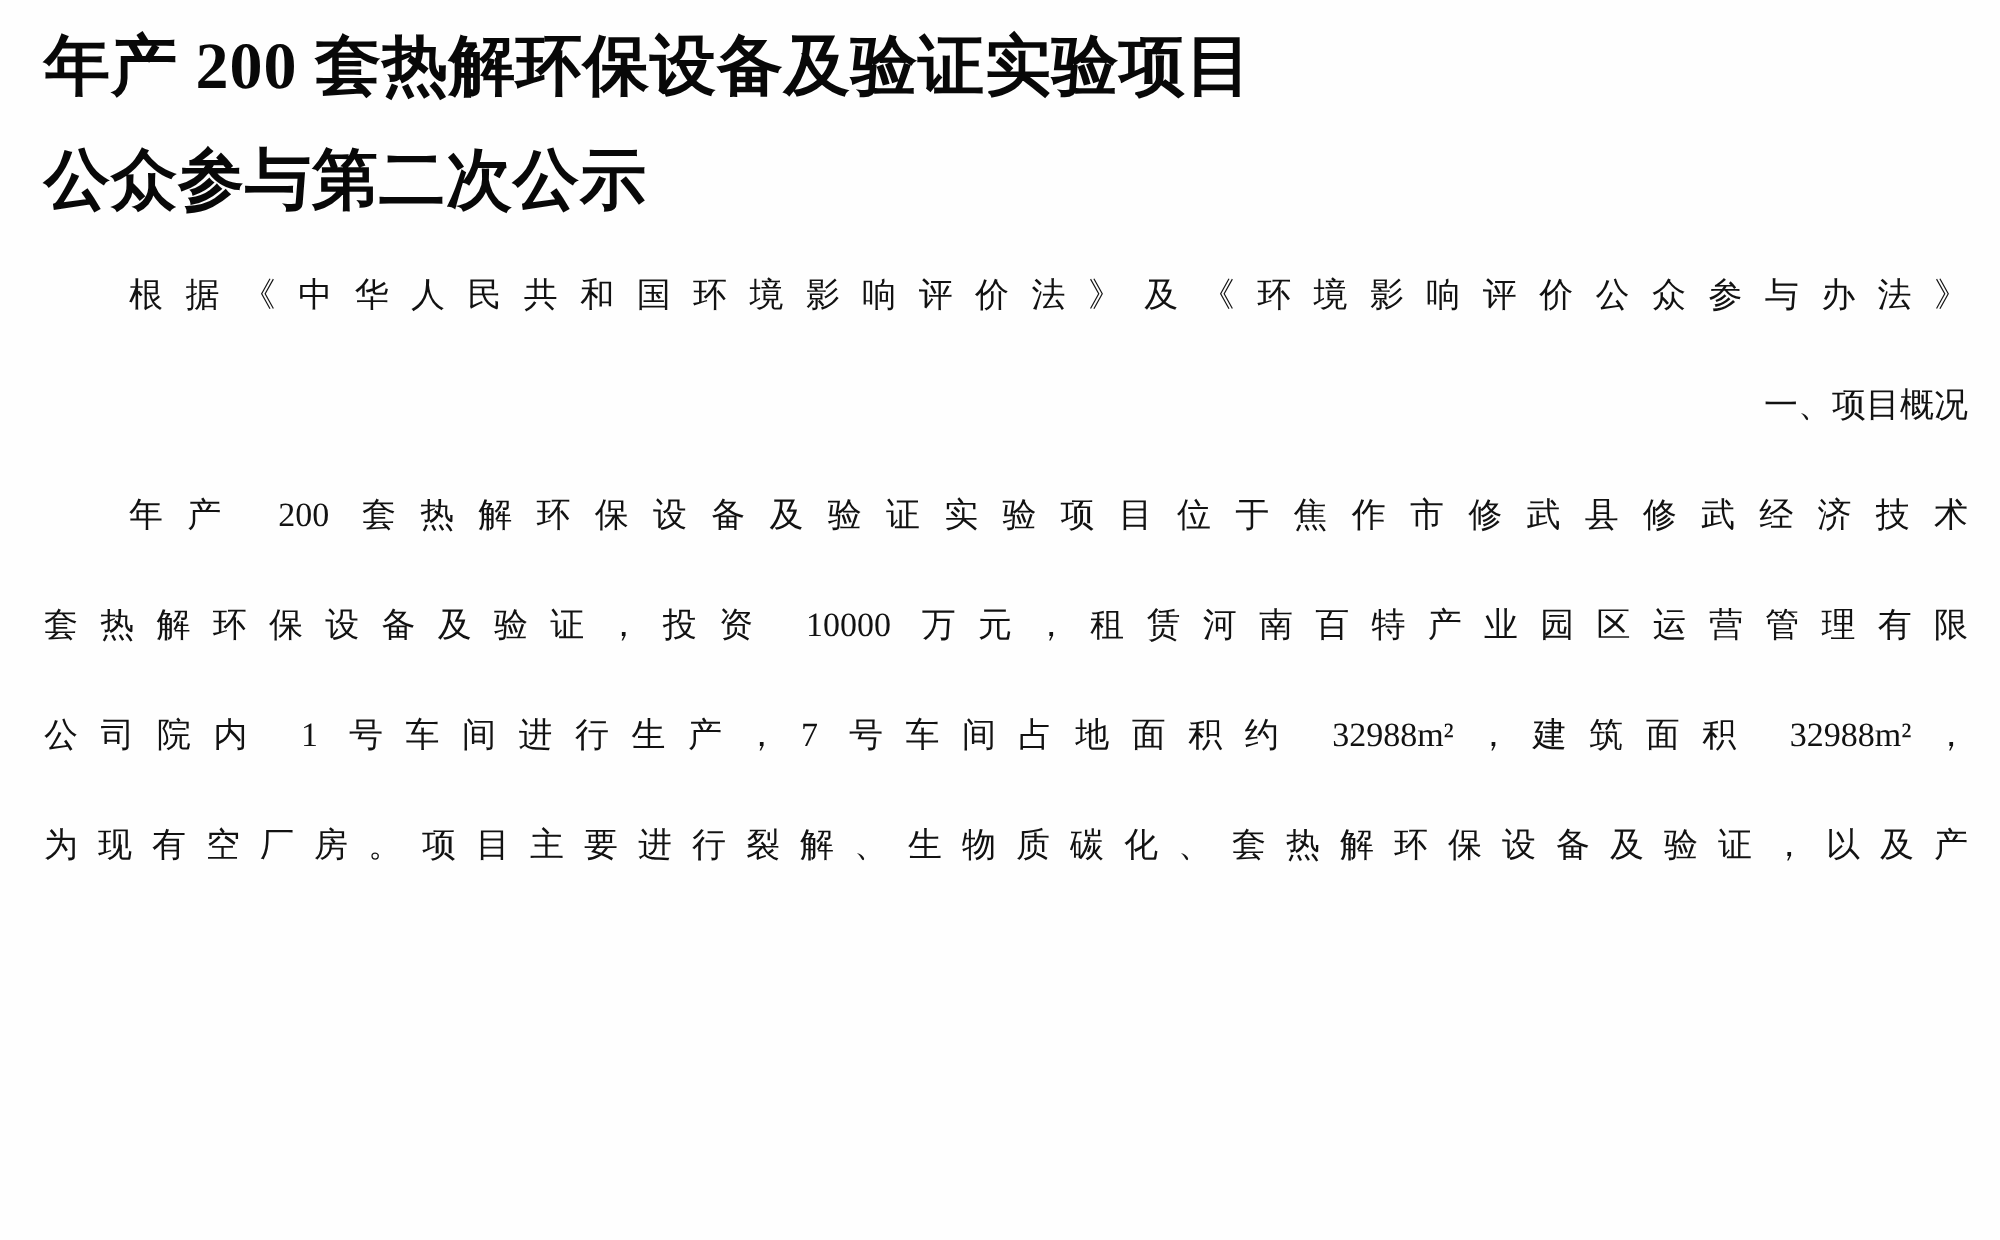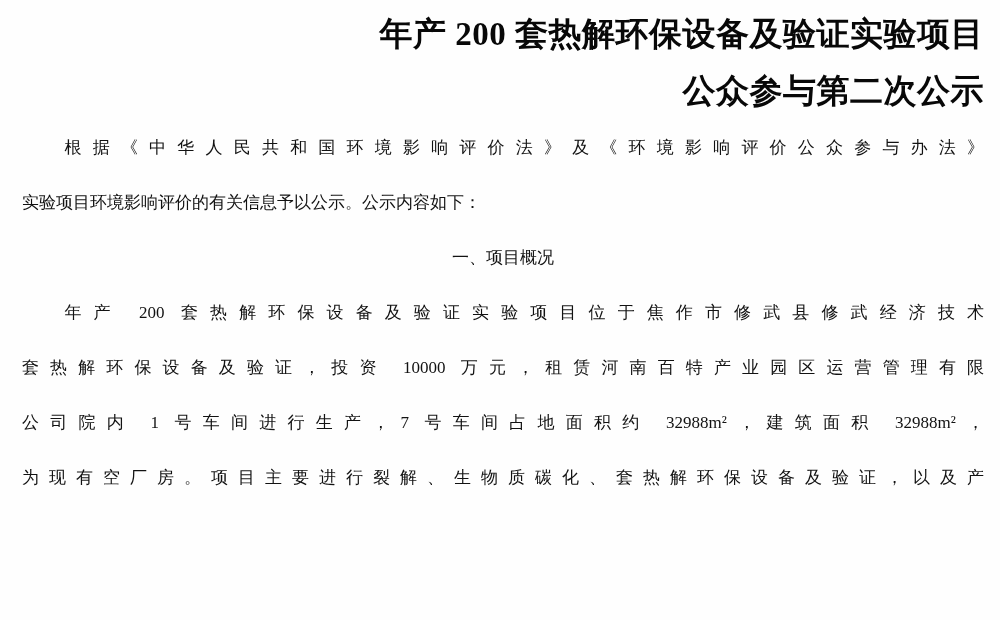--- a/index.html
+++ b/index.html
@@ -12,21 +12,21 @@
     width: 1000px;
     height: 620px;
     box-sizing: border-box;
     background: #fefefe;
     padding: 6px 16px 0 22px;
     overflow: hidden;
     font-family: "Liberation Serif", "DejaVu Serif", serif;
     color: #121212;
   }
   .doc-title {
-    text-align: right;
+    text-align: left;
     font-weight: bold;
     font-size: 33px;
     line-height: 57px;
     color: #080808;
     letter-spacing: 0.5px;
   }
   .doc-body {
     margin-top: 0;
   }
   .para {
@@ -40,36 +40,35 @@
     white-space: normal;
   }
   .line.last {
     text-align: left;
     text-align-last: auto;
   }
   .para.indented .line:first-child {
     text-indent: 2.5em;
   }
   .para.heading .line {
-    text-align: center;
+    text-align: right;
     text-align-last: auto;
   }
 </style>
 </head>
 <body>
 
 <div class="page">
   <div class="doc-title">
     <div class="title-line">年产 200 套热解环保设备及验证实验项目</div>
     <div class="title-line">公众参与第二次公示</div>
   </div>
   <div class="doc-body">
       <div class="para indented">
         <div class="line">根据《中华人民共和国环境影响评价法》及《环境影响评价公众参与办法》</div>
-        <div class="line last">实验项目环境影响评价的有关信息予以公示。公示内容如下：</div>
       </div>
       <div class="para heading">
         <div class="line last">一、项目概况</div>
       </div>
       <div class="para indented">
         <div class="line">年产 200 套热解环保设备及验证实验项目位于焦作市修武县修武经济技术</div>
         <div class="line">套热解环保设备及验证，投资 10000 万元，租赁河南百特产业园区运营管理有限</div>
         <div class="line">公司院内 1 号车间进行生产，7 号车间占地面积约 32988m²，建筑面积 32988m²，</div>
         <div class="line">为现有空厂房。项目主要进行裂解、生物质碳化、套热解环保设备及验证，以及产</div>
       </div>

